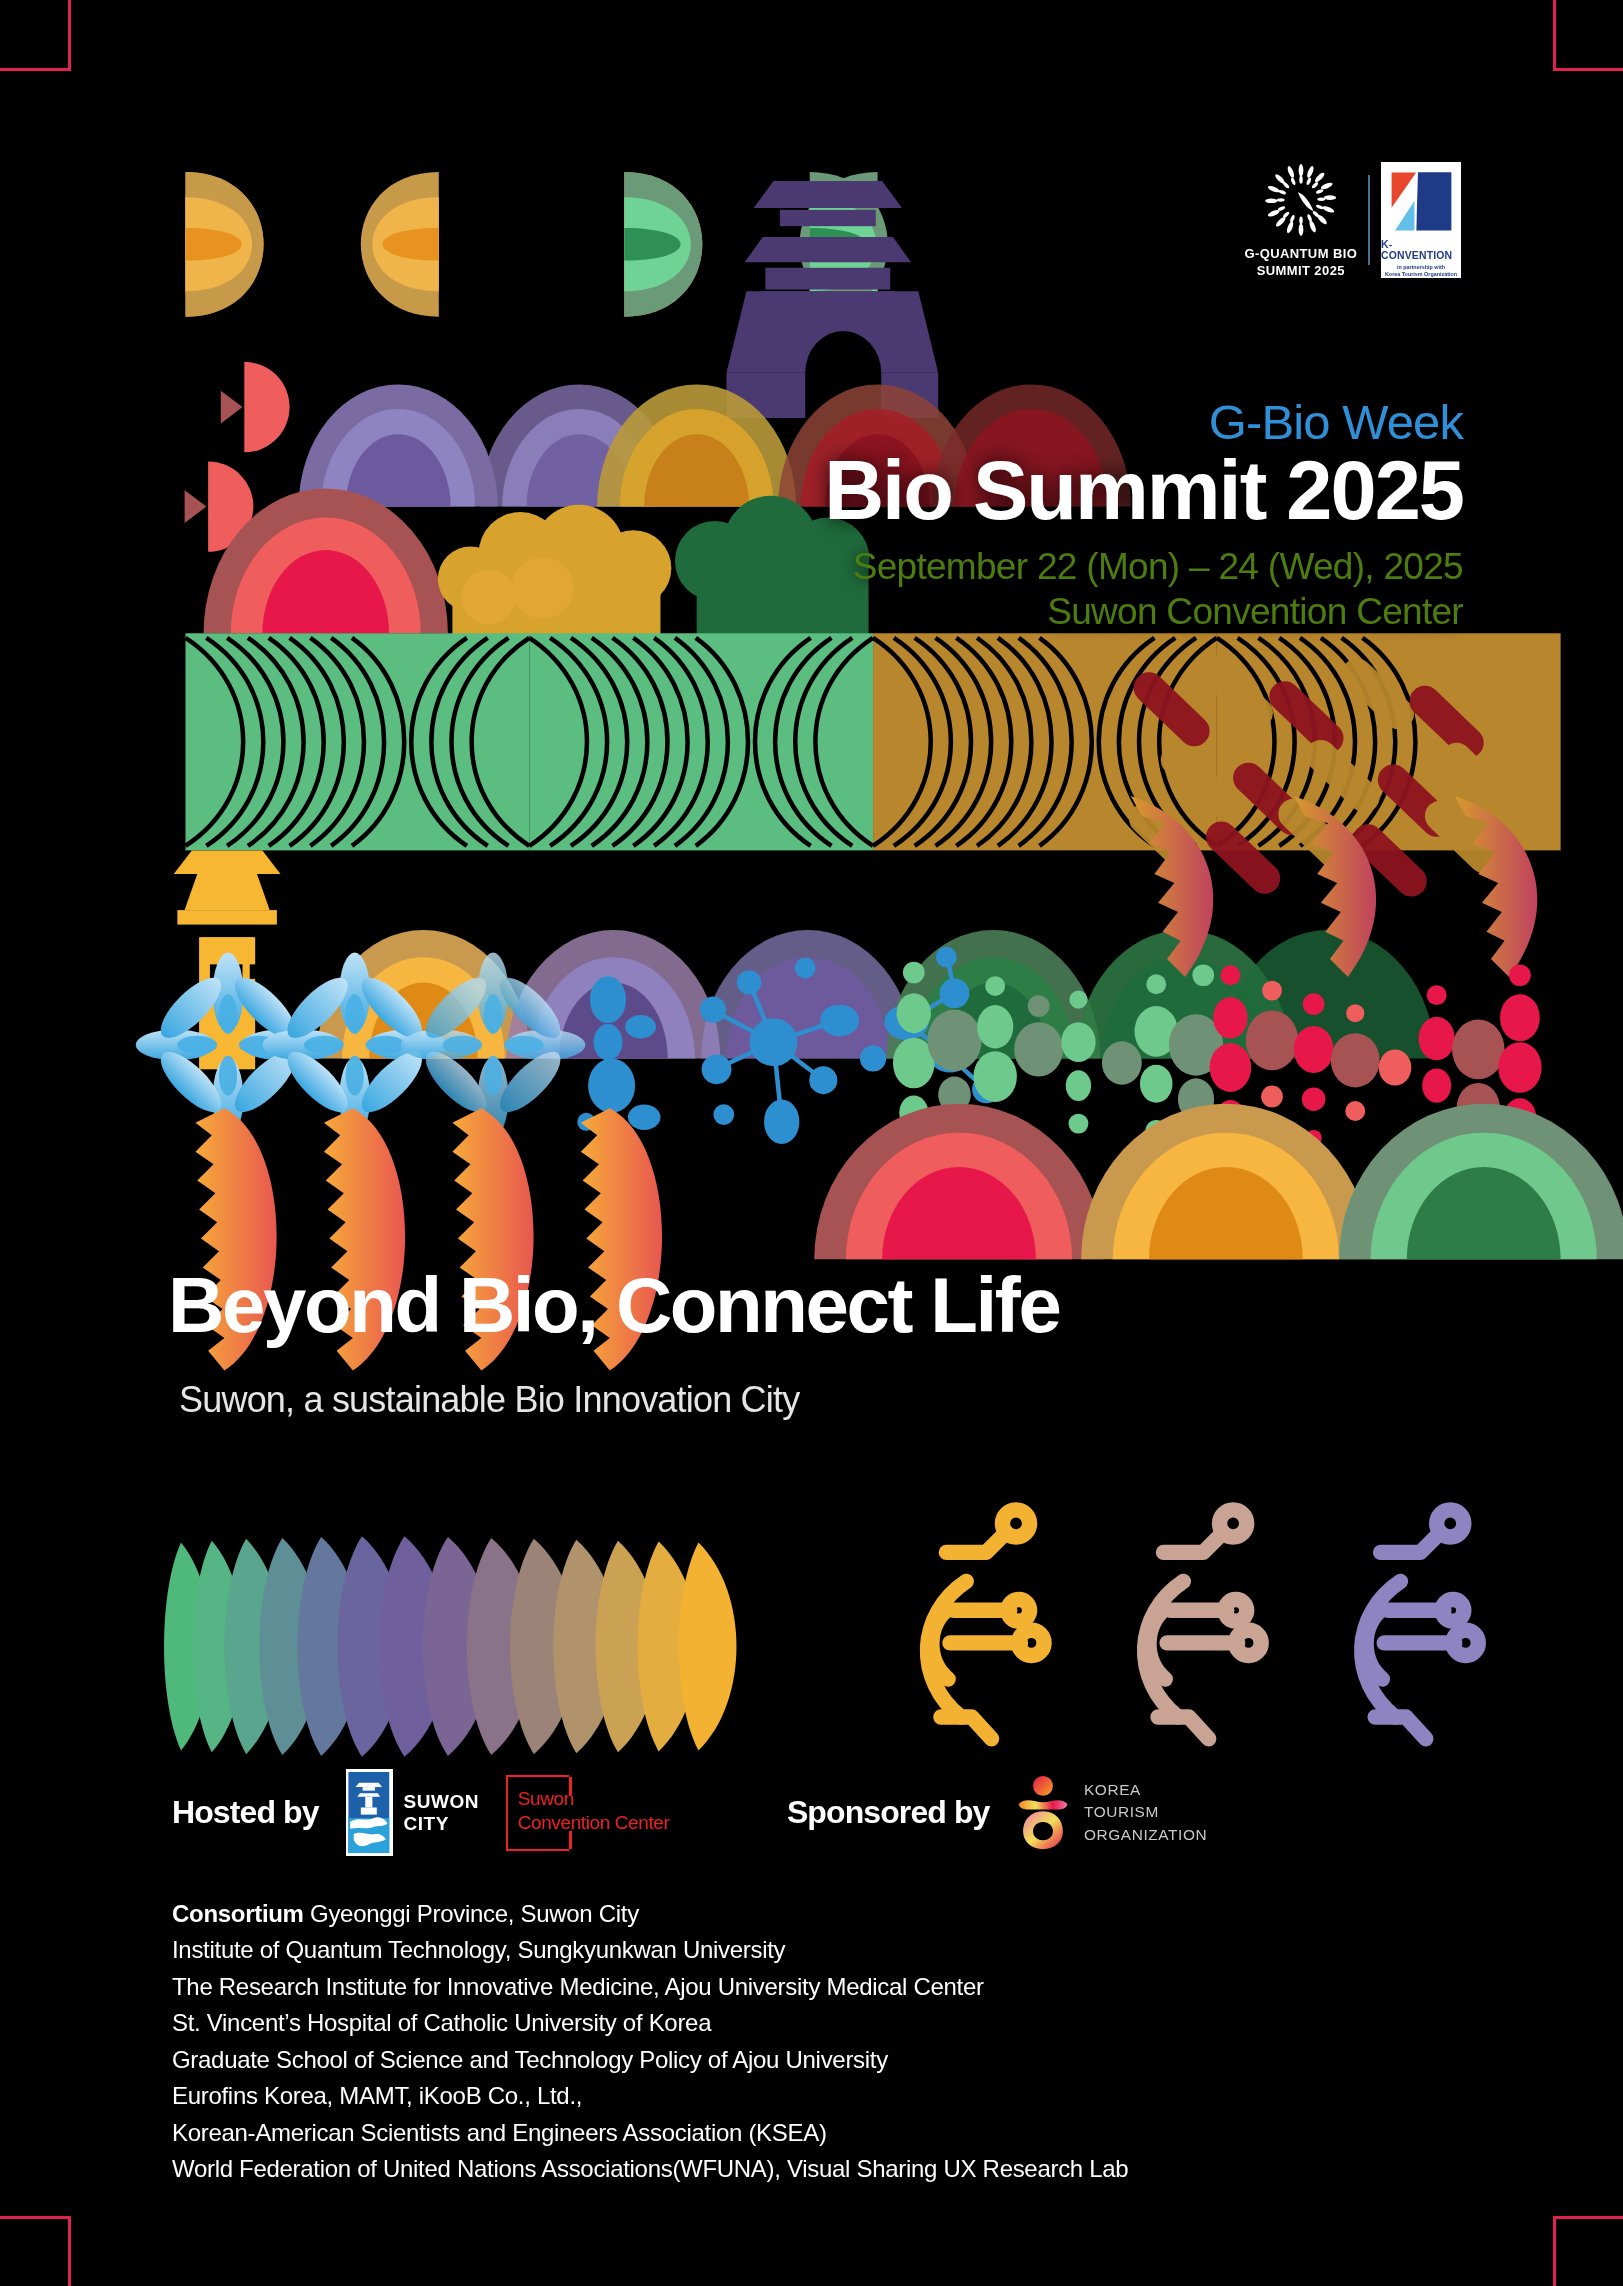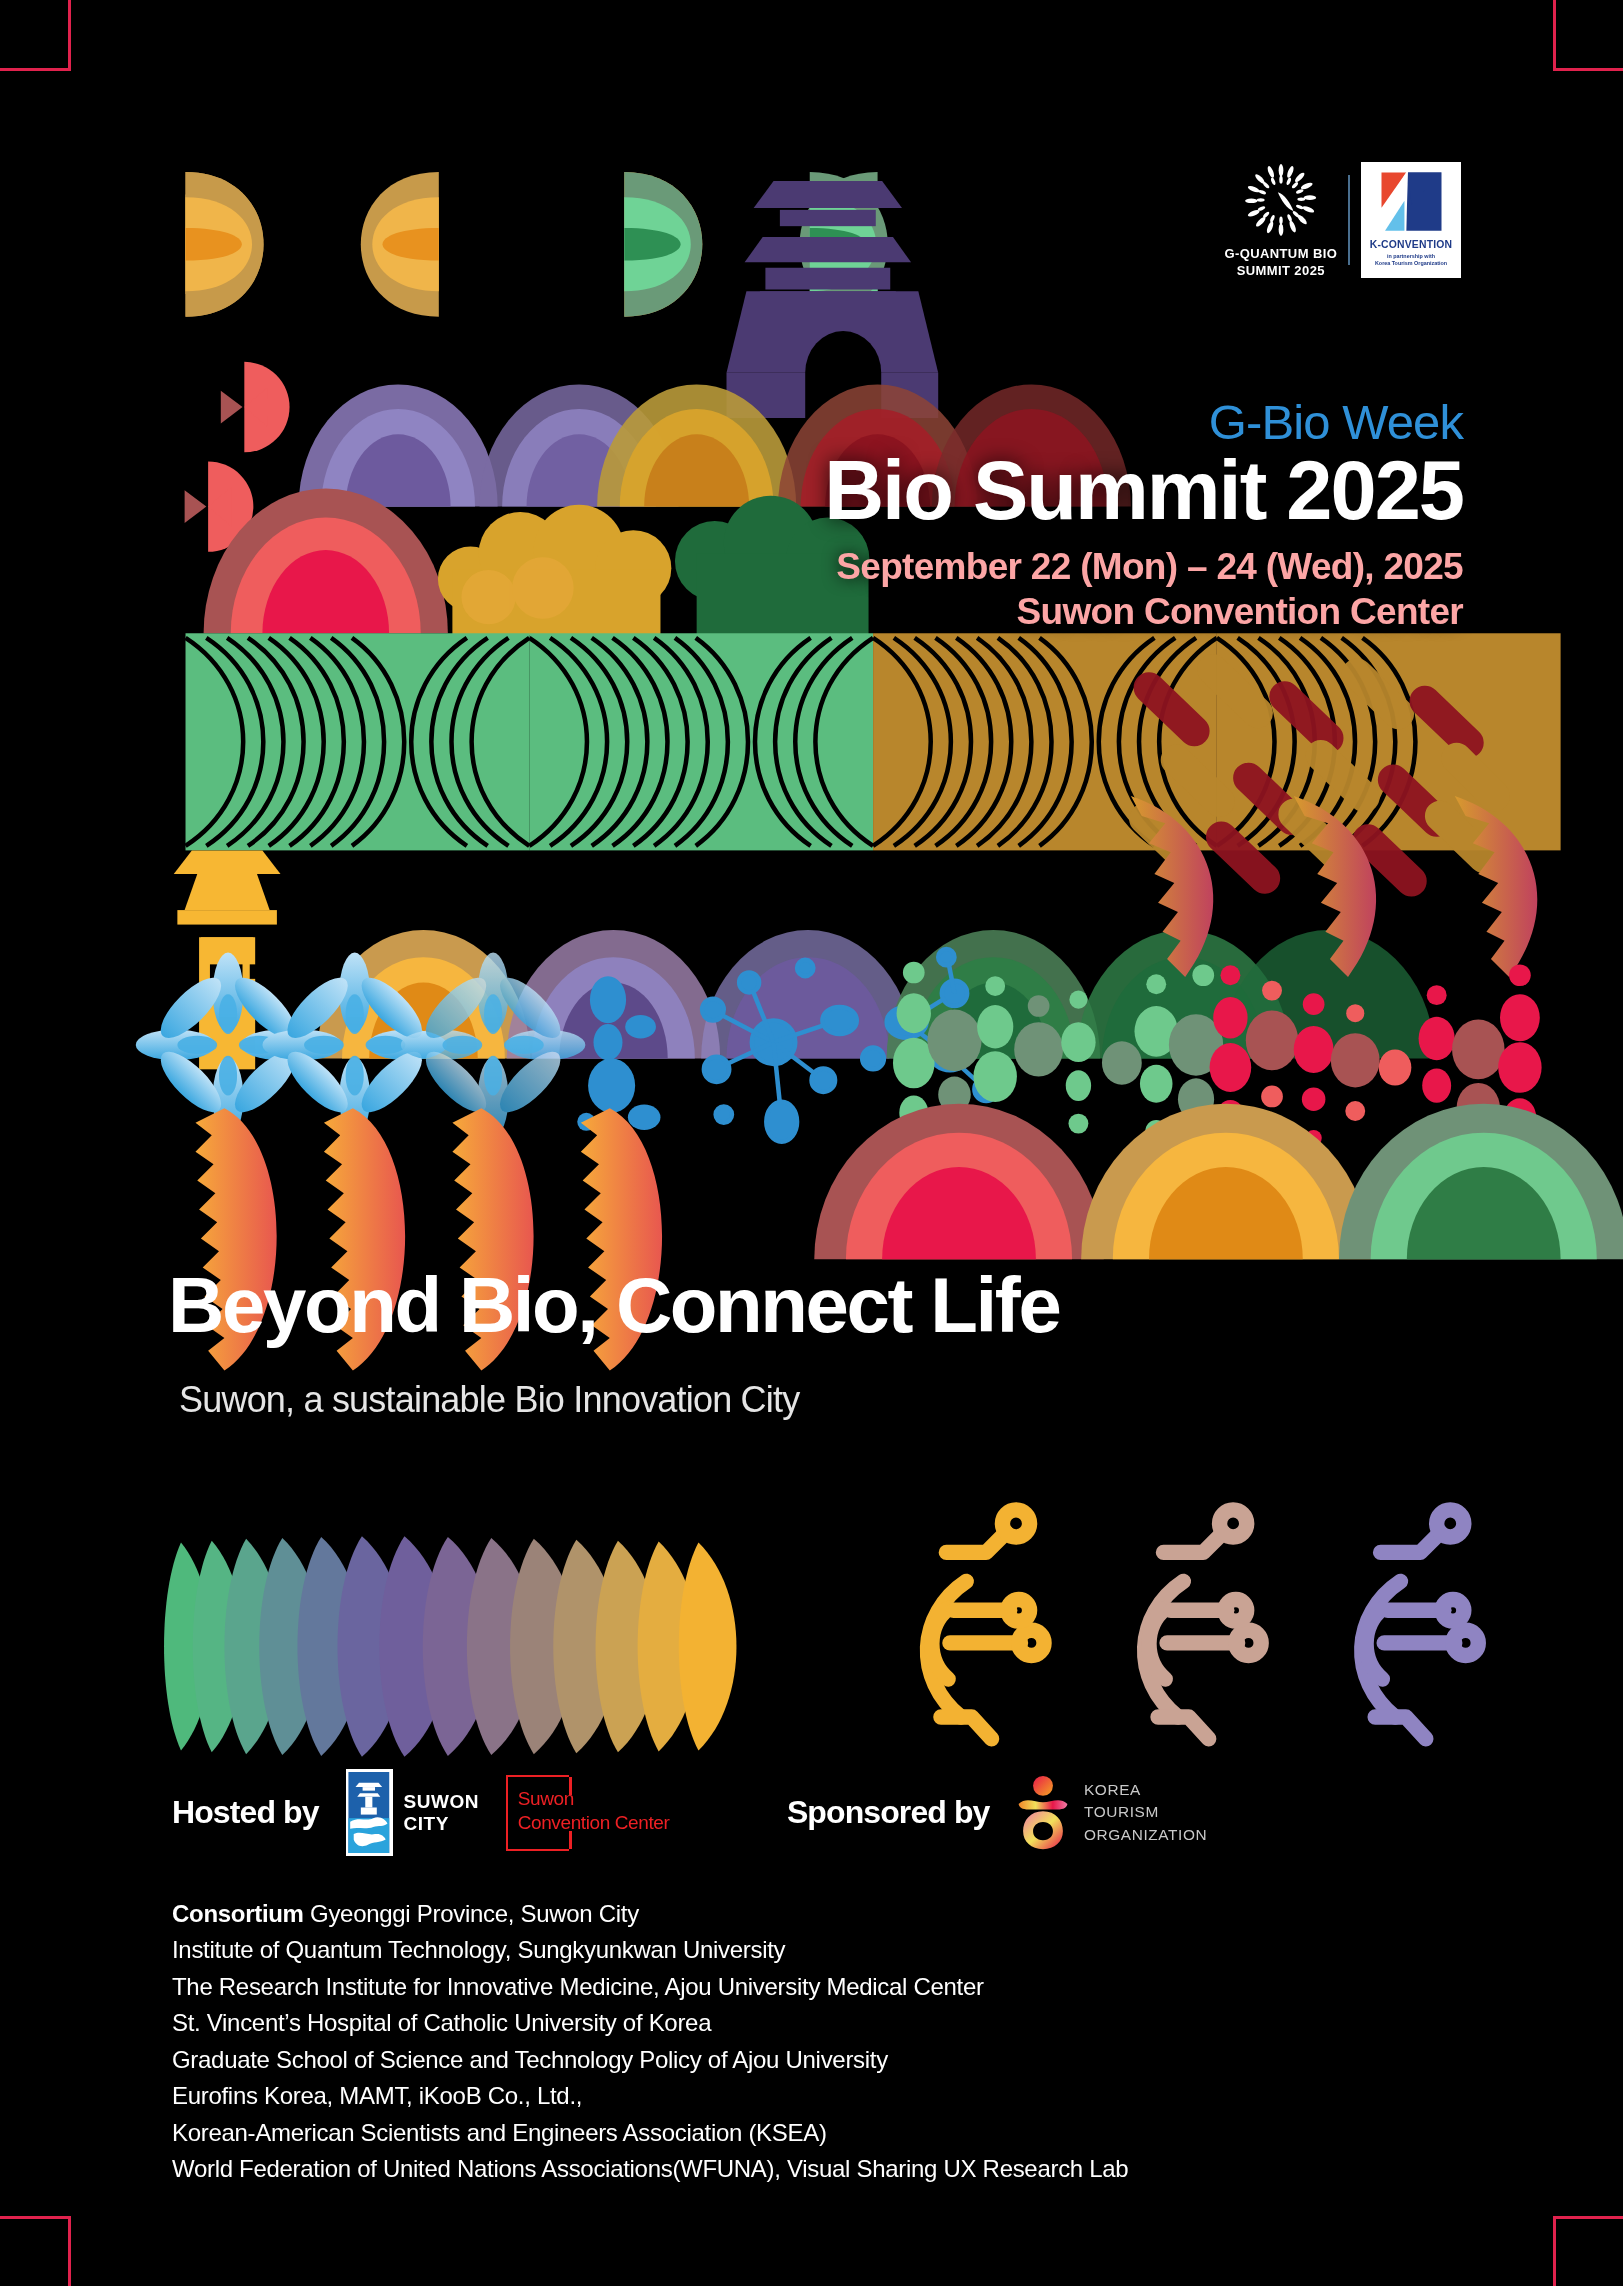--- a/index.html
+++ b/index.html
@@ -40,21 +40,21 @@
     display:flex; align-items:center; gap:11px;
   }
   .gq-logo { display:flex; flex-direction:column; align-items:center; gap:6.3px; }
   .gq-mark { width:78px; height:78px; }
   .gq-words {
     font-size:13px; font-weight:bold; letter-spacing:0.4px;
     line-height:1.32; text-align:center; color:#fff;
   }
   .logo-div { width:1.8px; height:90px; background:#4a6f8f; }
   .kc-logo {
-    width:100px; height:116px; background:#fff;
+    width:80px; height:116px; background:#fff;
     display:flex; flex-direction:column; align-items:center;
     padding-top:7.2px;
   }
   .kc-mark { width:71px; height:67px; }
   .kc-name {
     color:#1f3b88; font-size:10.4px; font-weight:bold;
     letter-spacing:0.2px; margin-top:2.7px;
   }
   .kc-sub {
     color:#1f3b88; font-size:5.4px; line-height:1.35;
@@ -67,21 +67,21 @@
     color:#2f90d8; font-size:49px; font-weight:normal;
     letter-spacing:-0.9px; line-height:1;
   }
   .title1, .title2 {
     font-size:83px; font-weight:bold; color:#fff;
     letter-spacing:-2px; line-height:1.06;
     text-shadow:0 0 20px rgba(0,0,0,.85);
   }
   .title1 { margin-top:9px; }
   .dates, .venue {
-    font-size:37px; font-weight:bold; color:#fca5a5;
+    font-size:37px; font-weight:normal; color:#4d7c0f;
     letter-spacing:-0.7px; line-height:1.22;
     text-shadow:0 0 16.3px rgba(0,0,0,.9);
   }
   .dates { margin-top:9px; }
 
   
   .slogan {
     position:absolute; left:168px; top:1266px;
     font-size:78px; font-weight:bold; color:#fff;
     letter-spacing:-2.4px; line-height:1;

